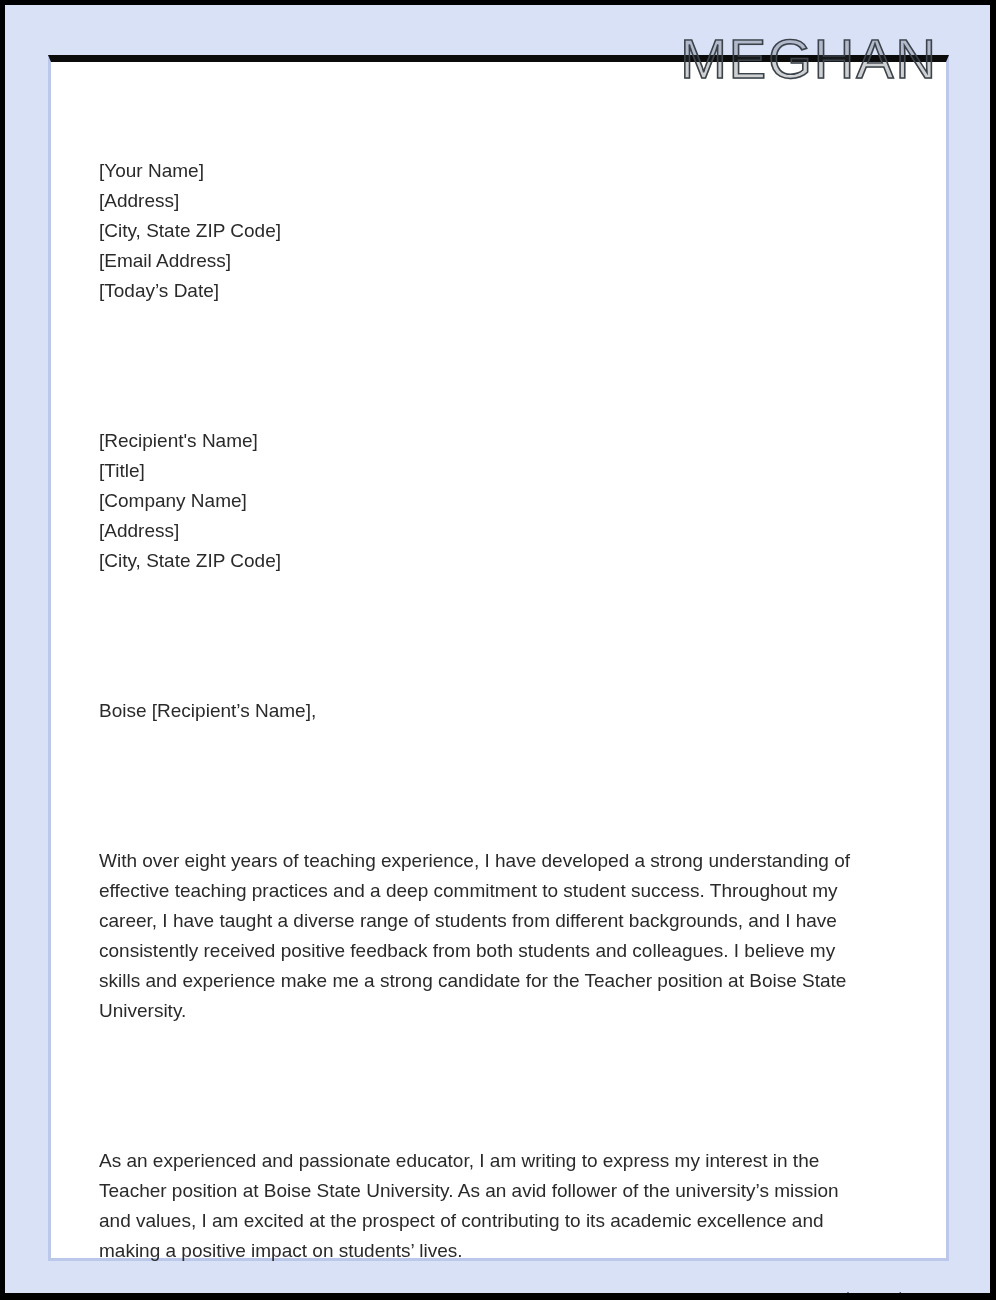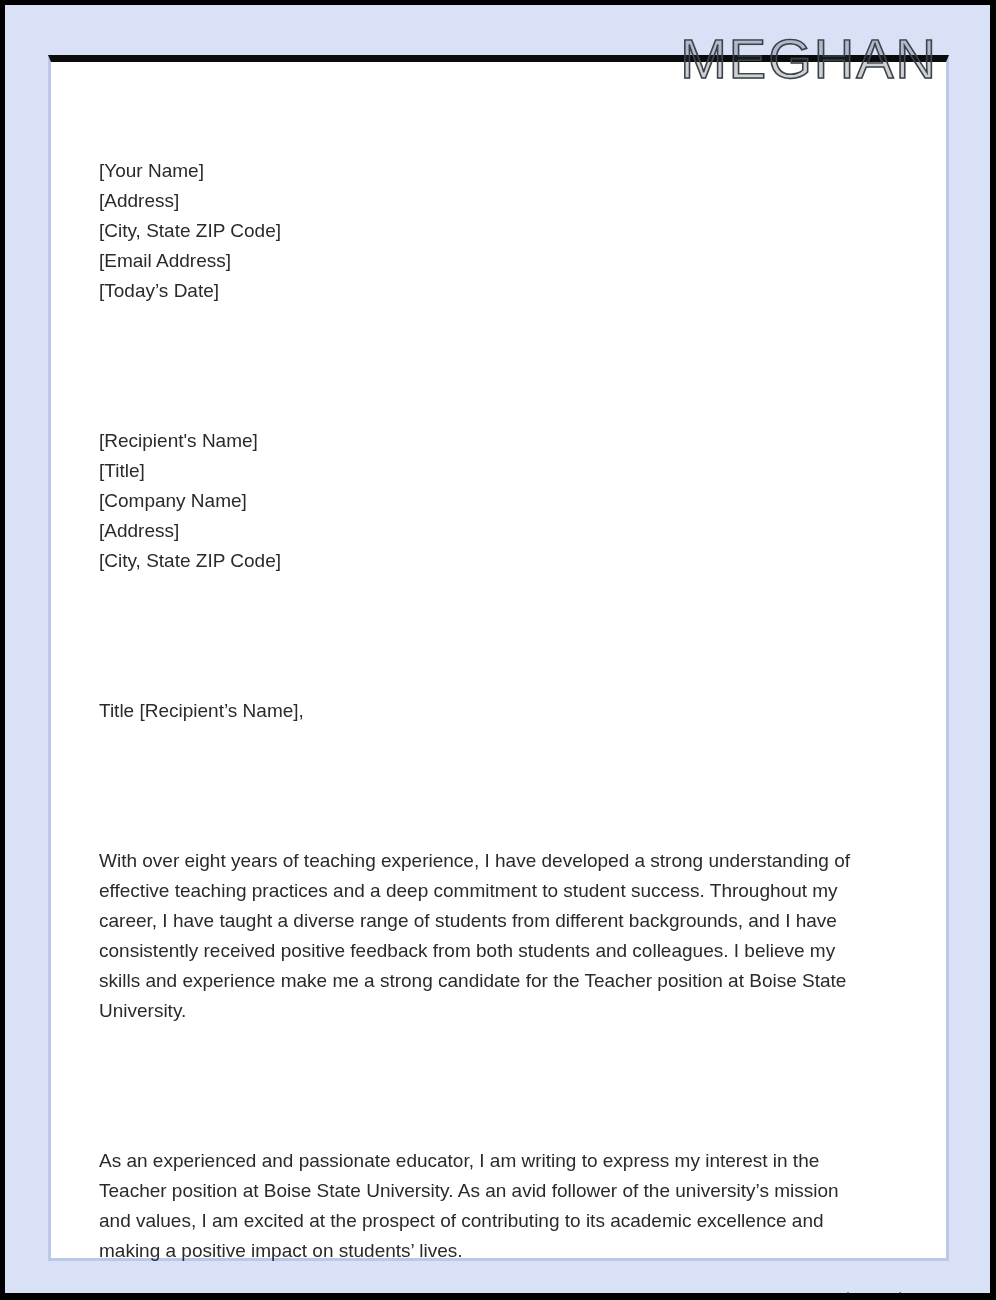--- a/index.html
+++ b/index.html
@@ -79,21 +79,21 @@
 [City, State ZIP Code]
 [Email Address]
 [Today’s Date]</div>
 
   <div class="block">[Recipient's Name]
 [Title]
 [Company Name]
 [Address]
 [City, State ZIP Code]</div>
 
-  <div class="block">Title [Recipient’s Name],</div>
+  <div class="block">Boise [Recipient’s Name],</div>
 
   <div class="block">With over eight years of teaching experience, I have developed a strong understanding of
 effective teaching practices and a deep commitment to student success. Throughout my
 career, I have taught a diverse range of students from different backgrounds, and I have
 consistently received positive feedback from both students and colleagues. I believe my
 skills and experience make me a strong candidate for the Teacher position at Boise State
 University.</div>
 
   <div class="block">As an experienced and passionate educator, I am writing to express my interest in the
 Teacher position at Boise State University. As an avid follower of the university’s mission

